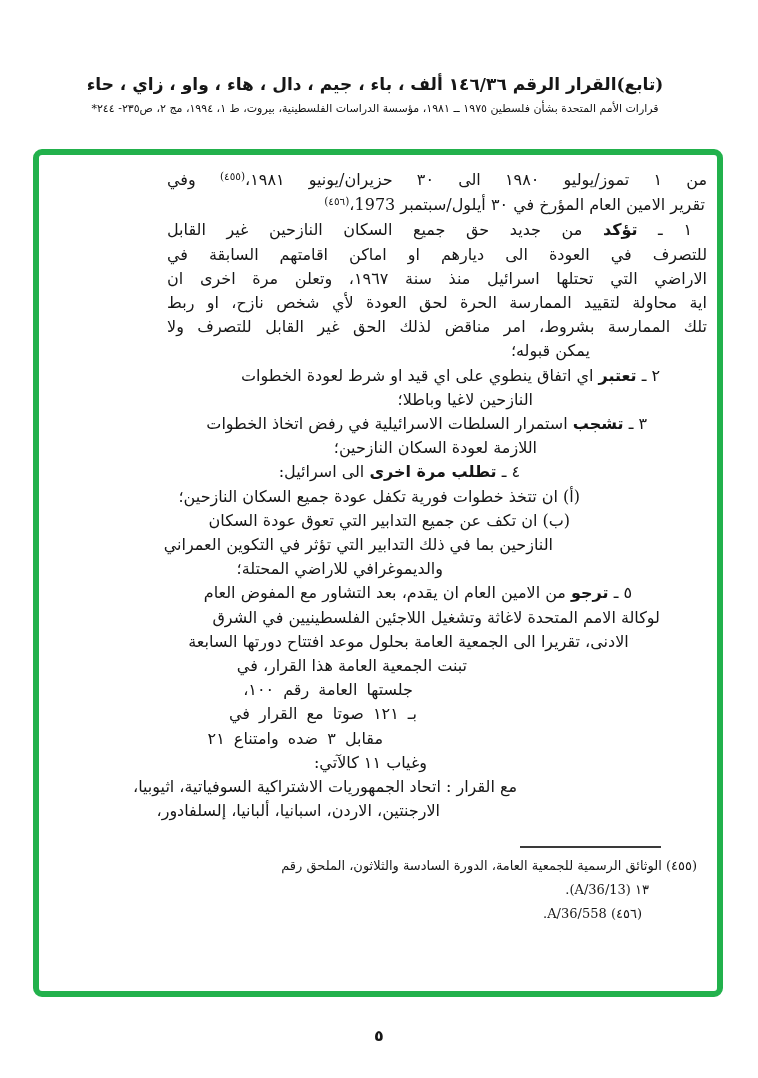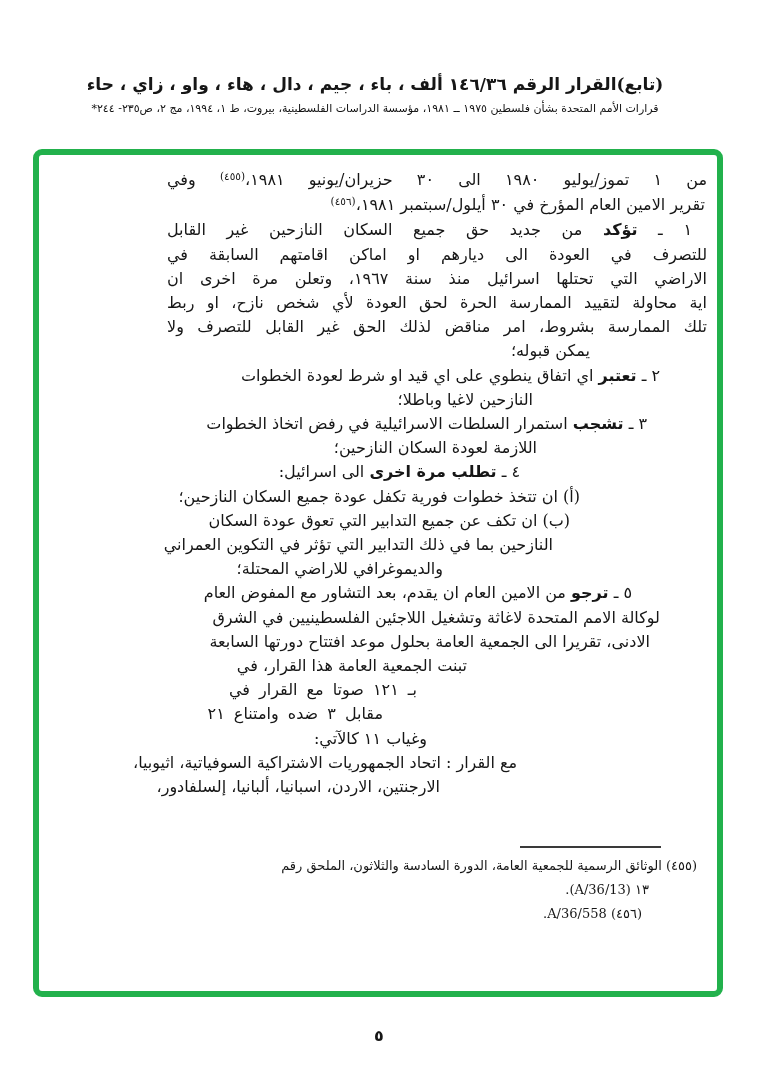--- a/index.html
+++ b/index.html
@@ -46,40 +46,41 @@
 
 <div class="header">
   <div class="title">(تابع)القرار الرقم ١٤٦/٣٦ ألف ، باء ، جيم ، دال ، هاء ، واو ، زاي ، حاء</div>
   <div class="source">قرارات الأمم المتحدة بشأن فلسطين ١٩٧٥ ــ ١٩٨١، مؤسسة الدراسات الفلسطينية، بيروت، ط ١، ١٩٩٤، مج ٢، ص٢٣٥- ٢٤٤*</div>
 </div>
 
 <div class="frame"></div>
 
 <div class="column">
     <div class="ln j"><span>من ١ تموز/يوليو ١٩٨٠ الى ٣٠ حزيران/يونيو ١٩٨١،</span><span class="sup">(٤٥٥)</span><span> وفي</span></div>
-    <div class="ln r" style="margin-right: 2px;"><span>تقرير الامين العام المؤرخ في ٣٠ أيلول/سبتمبر ١٩٨١،</span><span class="sup">(٤٥٦)</span></div>
+    <div class="ln r" style="margin-right: 2px;"><span>تقرير الامين العام المؤرخ في ٣٠ أيلول/سبتمبر 1973،</span><span class="sup">(٤٥٦)</span></div>
     <div class="ln j i1"><span>١ ـ </span><span class="b">تؤكد</span><span> من جديد حق جميع السكان النازحين غير القابل</span></div>
     <div class="ln j"><span>للتصرف في العودة الى ديارهم او اماكن اقامتهم السابقة في</span></div>
     <div class="ln j"><span>الاراضي التي تحتلها اسرائيل منذ سنة ١٩٦٧، وتعلن مرة اخرى ان</span></div>
     <div class="ln j"><span>اية محاولة لتقييد الممارسة الحرة لحق العودة لأي شخص نازح، او ربط</span></div>
     <div class="ln j"><span>تلك الممارسة بشروط، امر مناقض لذلك الحق غير القابل للتصرف ولا</span></div>
     <div class="ln r" style="margin-right: 117px;"><span>يمكن قبوله؛</span></div>
     <div class="ln r" style="margin-right: 47px;"><span>٢ ـ </span><span class="b">تعتبر</span><span> اي اتفاق ينطوي على اي قيد او شرط لعودة الخطوات</span></div>
     <div class="ln r" style="margin-right: 174px;"><span>النازحين لاغيا وباطلا؛</span></div>
     <div class="ln r" style="margin-right: 60px;"><span>٣ ـ </span><span class="b">تشجب</span><span> استمرار السلطات الاسرائيلية في رفض اتخاذ الخطوات</span></div>
     <div class="ln r" style="margin-right: 170px;"><span>اللازمة لعودة السكان النازحين؛</span></div>
     <div class="ln r" style="margin-right: 187px;"><span>٤ ـ </span><span class="b">تطلب مرة اخرى</span><span> الى اسرائيل:</span></div>
     <div class="ln r" style="margin-right: 127px;"><span>(أ) ان تتخذ خطوات فورية تكفل عودة جميع السكان النازحين؛</span></div>
     <div class="ln r" style="margin-right: 137px;"><span>(ب) ان تكف عن جميع التدابير التي تعوق عودة السكان</span></div>
     <div class="ln r" style="margin-right: 154px;"><span>النازحين بما في ذلك التدابير التي تؤثر في التكوين العمراني</span></div>
     <div class="ln r" style="margin-right: 264px;"><span>والديموغرافي للاراضي المحتلة؛</span></div>
     <div class="ln r" style="margin-right: 75px;"><span>٥ ـ </span><span class="b">ترجو</span><span> من الامين العام ان يقدم، بعد التشاور مع المفوض العام</span></div>
     <div class="ln r" style="margin-right: 47px;"><span>لوكالة الامم المتحدة لاغاثة وتشغيل اللاجئين الفلسطينيين في الشرق</span></div>
-    <div class="ln r" style="margin-right: 57px;"><span>الادنى، تقريرا الى الجمعية العامة بحلول موعد افتتاح دورتها السابعة</span></div>
+    <div class="ln r" style="margin-right: 57px; text-align: center;"><span>الادنى، تقريرا الى الجمعية العامة بحلول موعد افتتاح دورتها السابعة</span></div>
     <div class="ln r" style="margin-right: 240px;"><span>تبنت الجمعية العامة هذا القرار، في</span></div>
+    <div class="ln r sp" style="margin-right: 294px;"><span>جلستها العامة رقم ١٠٠،</span></div>
     <div class="ln r sp" style="margin-right: 290px;"><span>بـ ١٢١ صوتا مع القرار في</span></div>
     <div class="ln r sp" style="margin-right: 324px;"><span>مقابل ٣ ضده وامتناع ٢١</span></div>
     <div class="ln r" style="margin-right: 280px;"><span>وغياب ١١ كالآتي:</span></div>
     <div class="ln r" style="margin-right: 190px;"><span>مع القرار :  اتحاد الجمهوريات الاشتراكية السوفياتية، اثيوبيا،</span></div>
     <div class="ln r" style="margin-right: 267px;"><span>الارجنتين، الاردن، اسبانيا، ألبانيا، إلسلفادور،</span></div>
   </div>
 
 <div class="fnsep"></div>
 
 <div class="footnotes">

